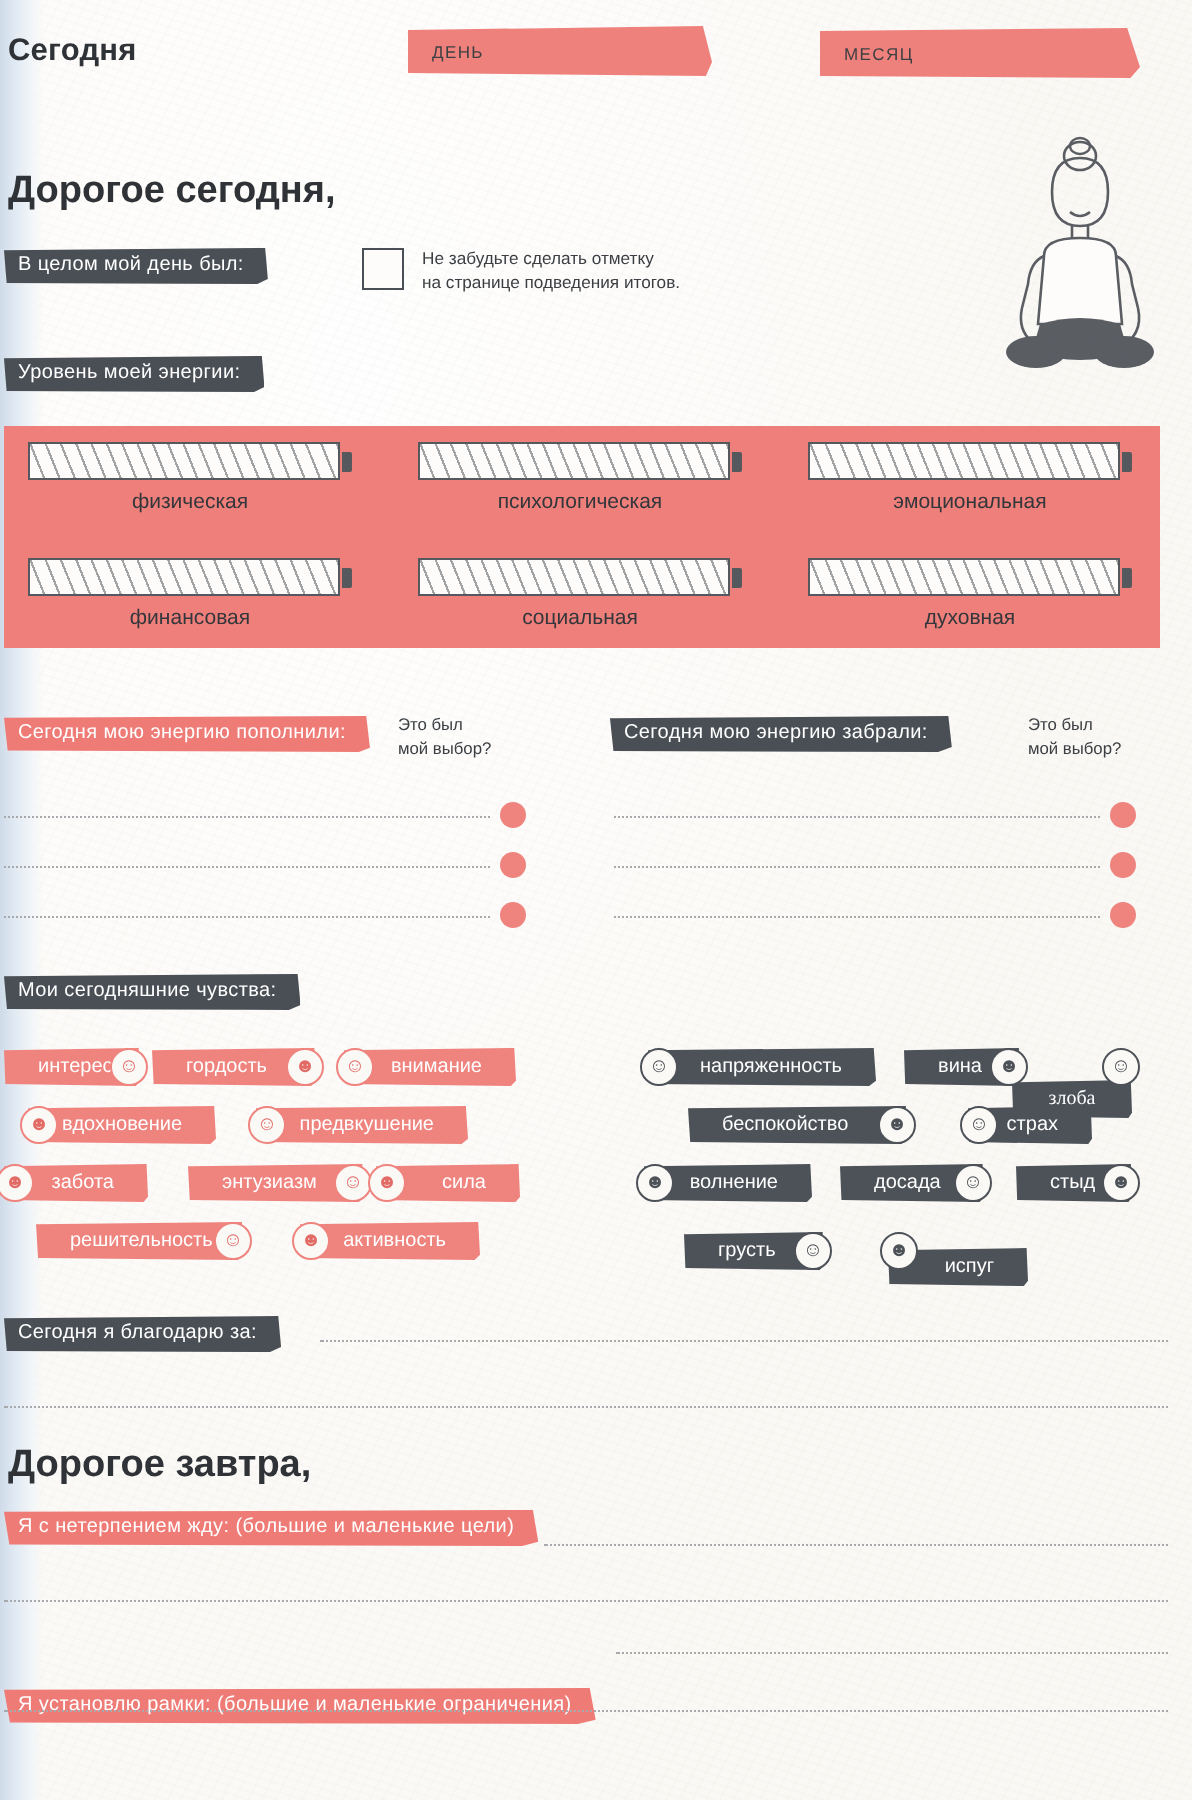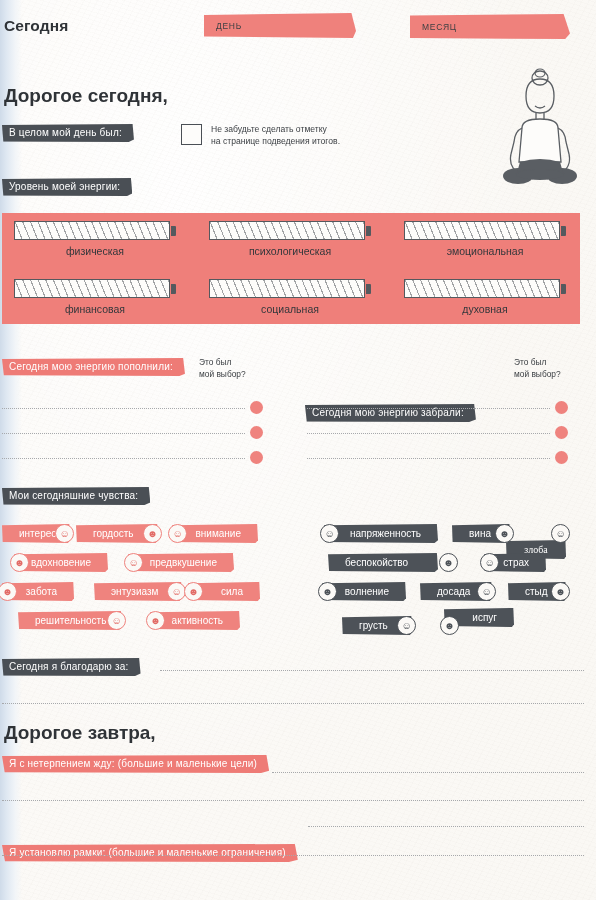--- a/index.html
+++ b/index.html
@@ -105,21 +105,21 @@
   }
   .batt-tip {
     width: 5px; height: 10px; background: #55595e; margin-left: 1px; border-radius: 0 1px 1px 0;
   }
   .batt-label {
     margin-top: 5px; font-size: 10.5px; color: #33373b; text-align: center; width: 162px;
   }
 
   
   #lbl-gave { position: absolute; left: 2px; top: 358px; }
-  #lbl-took { position: absolute; left: 305px; top: 358px; margin-top: 46px; }
+  #lbl-took { position: absolute; left: 305px; top: 358px; }
   .choice-q { position: absolute; font-size: 8.4px; line-height: 1.4; color: #3b3f43; }
   #q-left  { left: 199px; top: 357px; }
   #q-right { left: 514px; top: 357px; }
   .dotline {
     position: absolute; height: 0;
     border-bottom: 1.6px dotted #a7a9ac;
   }
   .pinkdot {
     position: absolute; width: 13px; height: 13px; border-radius: 50%;
     background: #ef837e;
@@ -347,21 +347,21 @@
       </div>
       <div class="face neg" style="left: 320px; top: 524px;">☺</div>
       <div class="chip neg" style="left: 452px; top: 524px; width: 58px; justify-content: flex-start;">
         <span class="txt">вина</span>
       </div>
       <div class="face neg" style="left: 495px; top: 524px;">☻</div>
       <div class="chip neg" style="left: 506px; top: 540px; width: 60px; justify-content: center; font-family: Liberation Serif, serif;">
         <span class="txt">злоба</span>
       </div>
       <div class="face neg" style="left: 551px; top: 524px;">☺</div>
-      <div class="chip neg" style="left: 328px; top: 553px; width: 110px; justify-content: flex-start;">
+      <div class="chip neg" style="left: 344px; top: 553px; width: 110px; justify-content: flex-start;">
         <span class="txt">беспокойство</span>
       </div>
       <div class="face neg" style="left: 439px; top: 553px;">☻</div>
       <div class="chip neg" style="left: 484px; top: 553px; width: 62px; justify-content: flex-end;">
         <span class="txt">страх</span>
       </div>
       <div class="face neg" style="left: 480px; top: 553px;">☺</div>
       <div class="chip neg" style="left: 322px; top: 582px; width: 84px; justify-content: flex-end;">
         <span class="txt">волнение</span>
       </div>
@@ -371,21 +371,21 @@
       </div>
       <div class="face neg" style="left: 477px; top: 582px;">☺</div>
       <div class="chip neg" style="left: 508px; top: 582px; width: 58px; justify-content: flex-start;">
         <span class="txt">стыд</span>
       </div>
       <div class="face neg" style="left: 551px; top: 582px;">☻</div>
       <div class="chip neg" style="left: 342px; top: 616px; width: 70px; justify-content: flex-start;">
         <span class="txt">грусть</span>
       </div>
       <div class="face neg" style="left: 397px; top: 616px;">☺</div>
-      <div class="chip neg" style="left: 444px; top: 608px; width: 70px; justify-content: flex-end;">
+      <div class="chip neg" style="left: 444px; top: 624px; width: 70px; justify-content: flex-end;">
         <span class="txt">испуг</span>
       </div>
       <div class="face neg" style="left: 440px; top: 616px;">☻</div>
     </div>
 
   <div class="tag-dark" id="lbl-grateful">
     <span>Сегодня я благодарю за:</span>
   </div>
 
   <div class="hdr-tomorrow">Дорогое завтра,</div>

